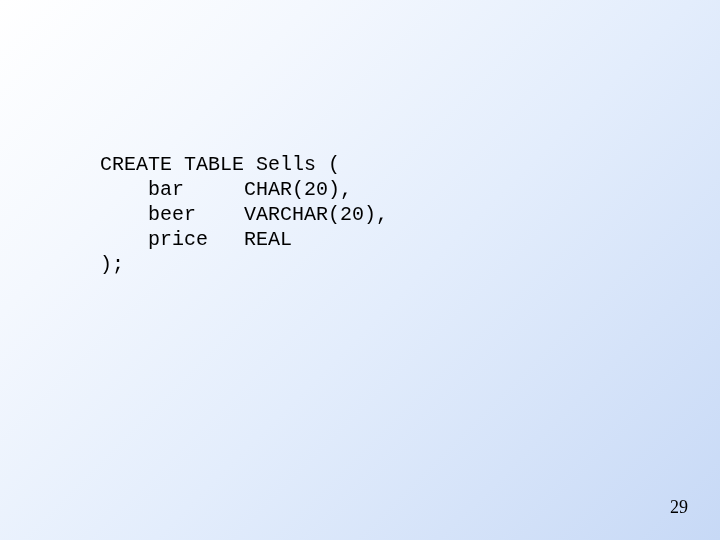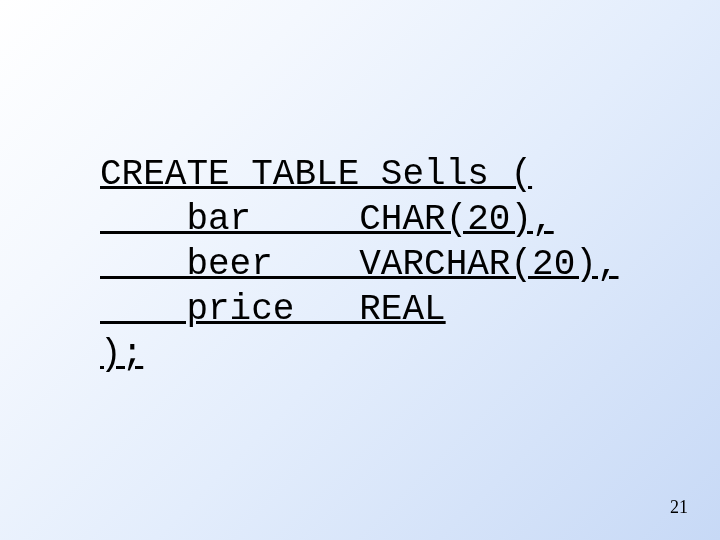--- a/index.html
+++ b/index.html
@@ -26,38 +26,37 @@
     text-align: center;
     font-size: 42px;
     font-weight: 400;
     letter-spacing: 0.2px;
   }
   .code {
     position: absolute;
     top: 152px;
     left: 100px;
     font-family: "Courier New", Courier, monospace;
-    font-size: 36px;
+    font-size: 20px;
     line-height: 1.25;
     white-space: pre;
     font-weight: 400;
-    text-decoration: underline;
   }
   .pagenum {
     position: absolute;
     right: 32px;
     bottom: 22px;
     font-size: 18px;
     font-family: "Times New Roman", Times, serif;
     color: #000;
   }
 </style>
 </head>
 <body>
 
 <div class="slide">
   <div class="code">CREATE TABLE Sells (
     bar     CHAR(20),
     beer    VARCHAR(20),
     price   REAL
 );</div>
-  <div class="pagenum">21</div>
+  <div class="pagenum">29</div>
 </div>
 
 </body></html>

